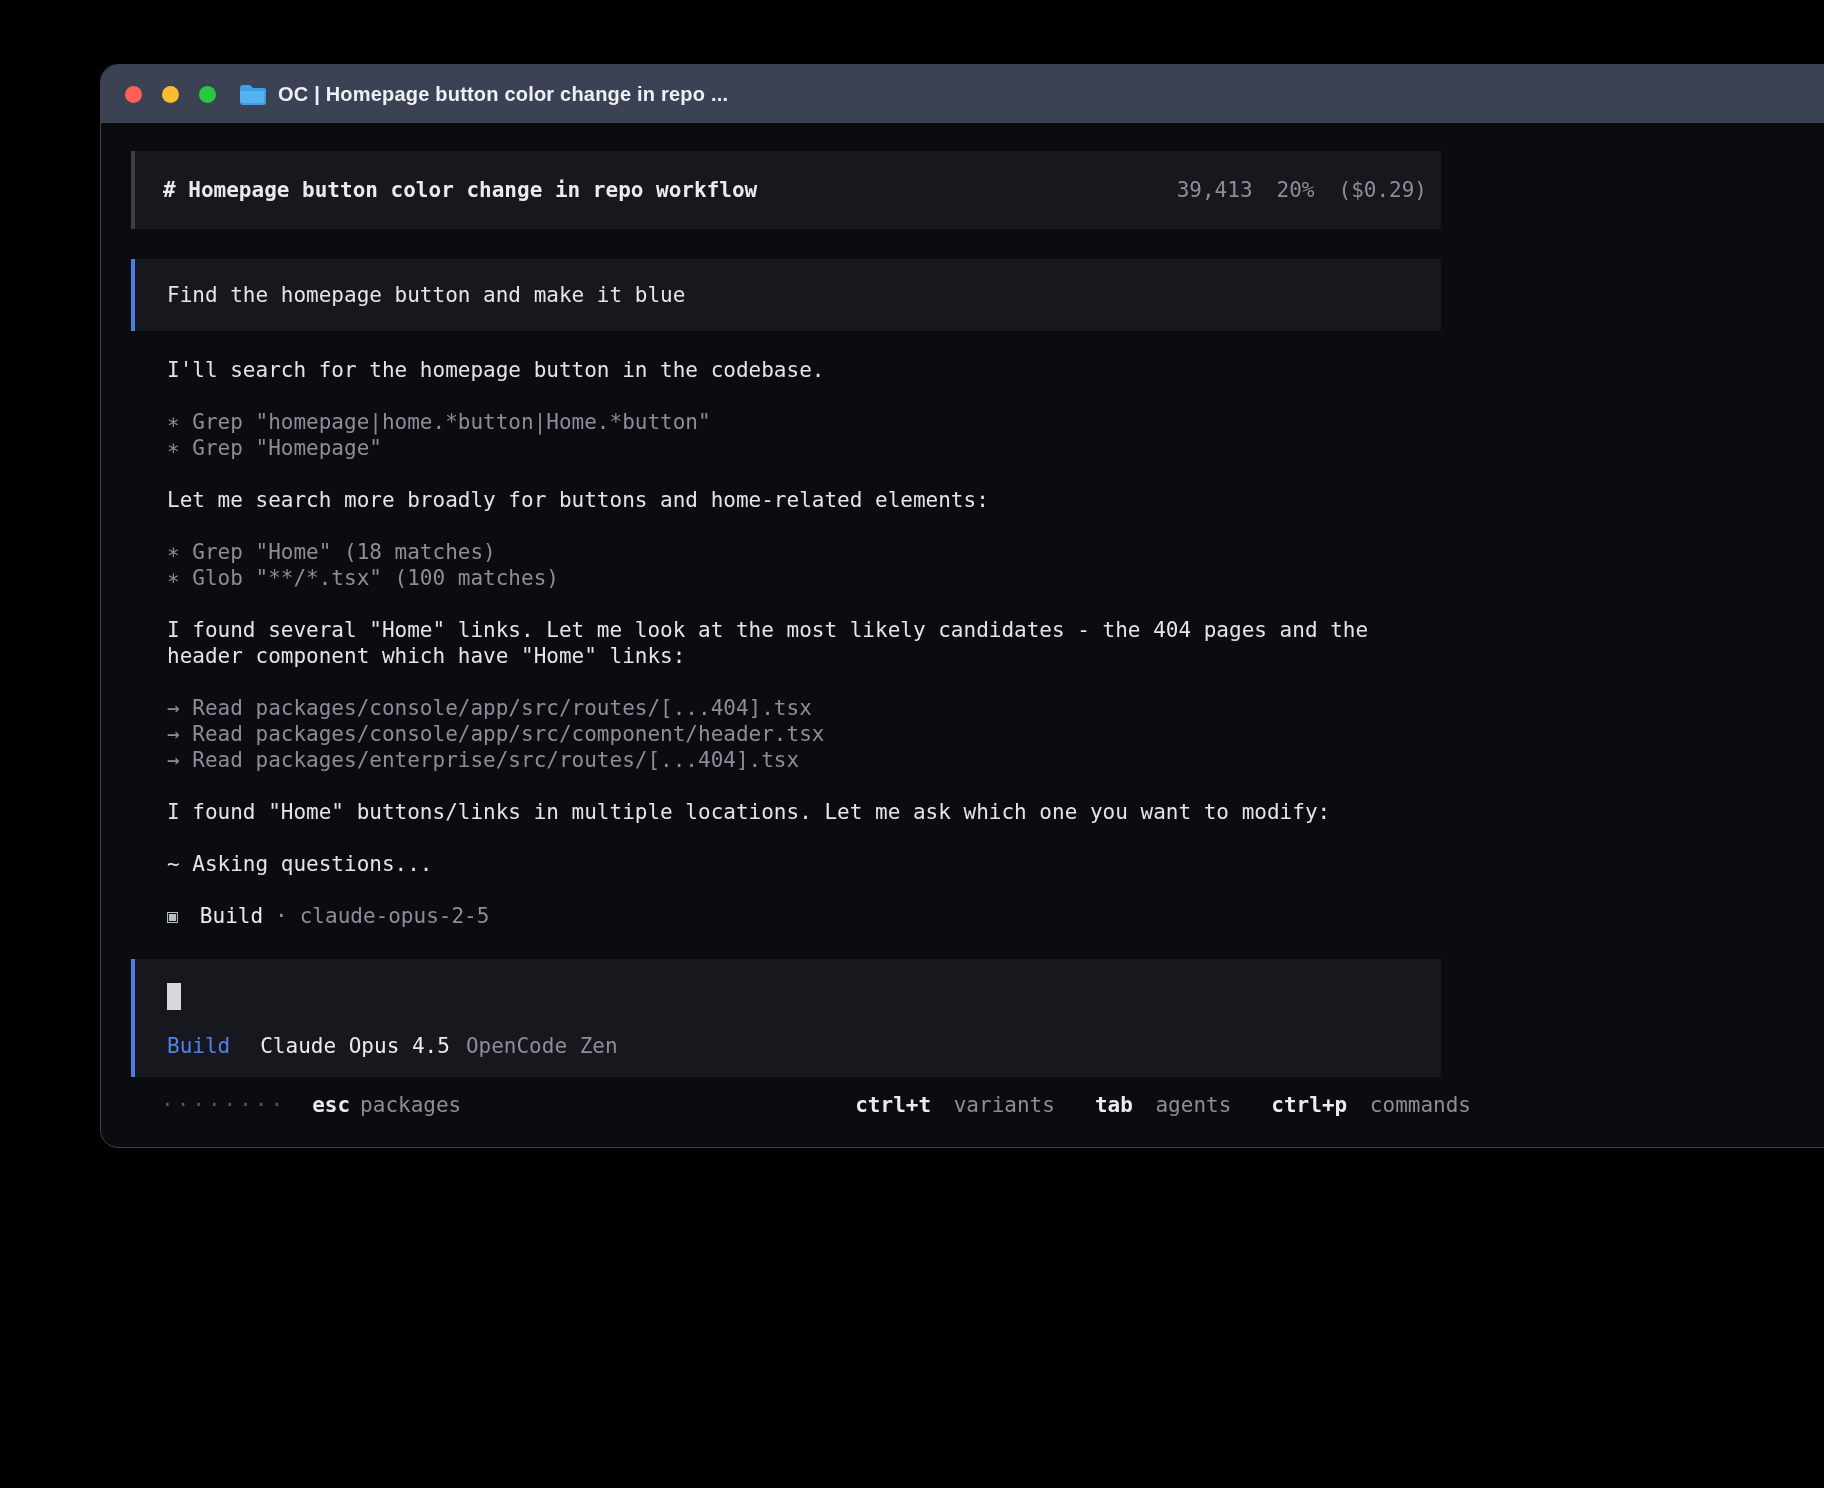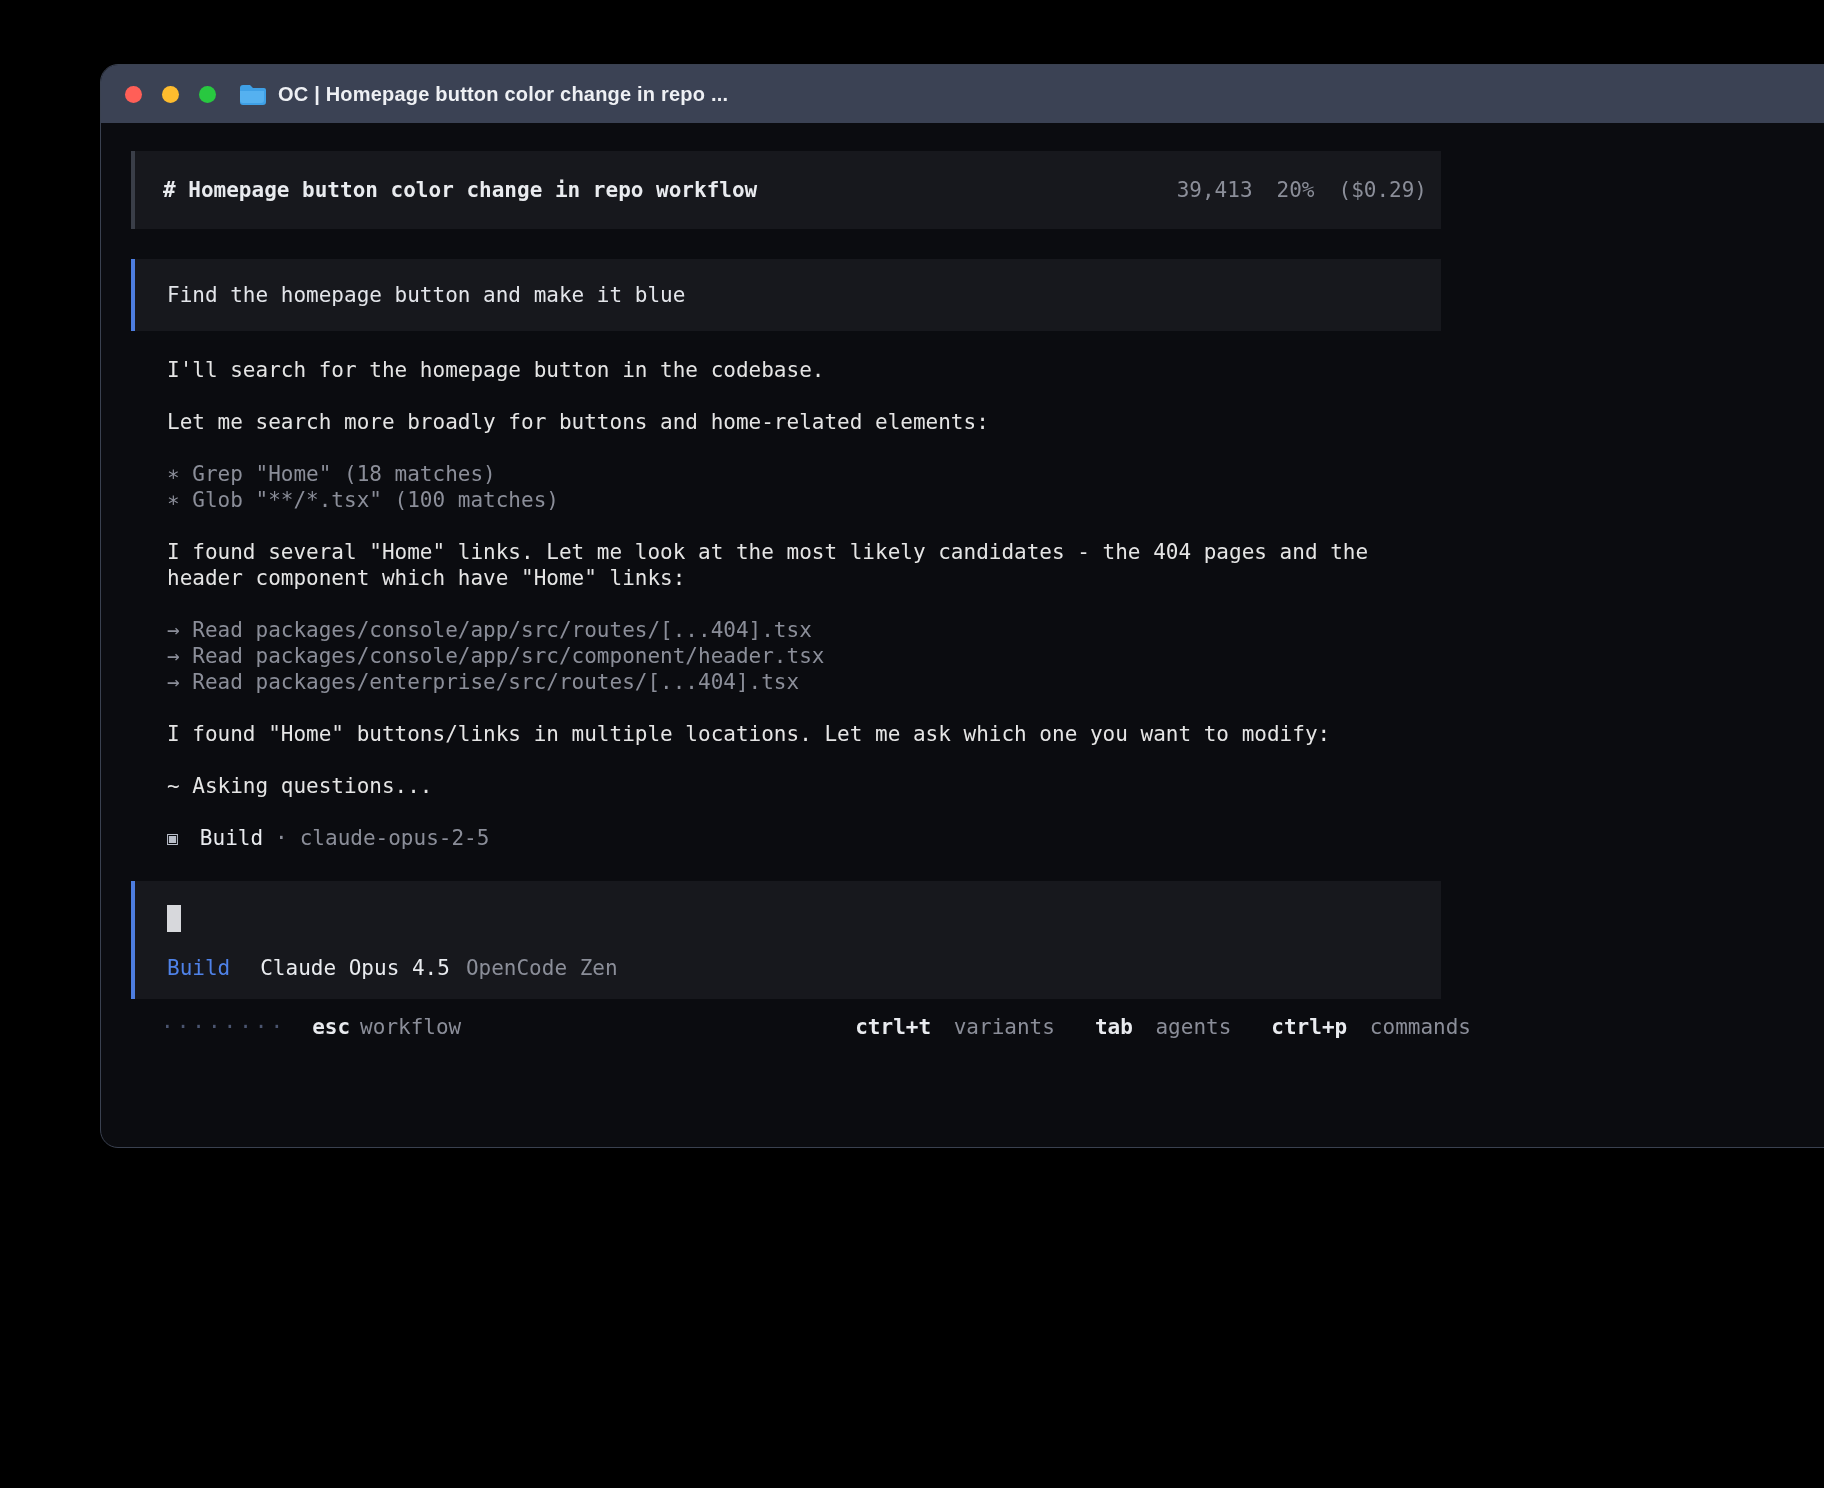--- a/index.html
+++ b/index.html
@@ -112,20 +112,22 @@
         <span>($0.29)</span>
       </span>
     </div>
 
     <div class="panel user-panel">
       <span>Find the homepage button and make it blue</span>
     </div>
 
     <div class="transcript">
       <div class="line">I'll search for the homepage button in the codebase.</div>
+      <div class="line dim">∗ Grep "homepage|home.*button|Home.*button"
+∗ Grep "Homepage"</div>
       <div class="line">Let me search more broadly for buttons and home-related elements:</div>
       <div class="line dim">∗ Grep "Home" (18 matches)
 ∗ Glob "**/*.tsx" (100 matches)</div>
       <div class="line">I found several "Home" links. Let me look at the most likely candidates - the 404 pages and the
 header component which have "Home" links:</div>
       <div class="line dim">→ Read packages/console/app/src/routes/[...404].tsx
 → Read packages/console/app/src/component/header.tsx
 → Read packages/enterprise/src/routes/[...404].tsx</div>
       <div class="line">I found "Home" buttons/links in multiple locations. Let me ask which one you want to modify:</div>
       <div class="line">~ Asking questions...</div>
@@ -144,21 +146,21 @@
         <span class="mode">Build</span>
         <span class="model">Claude Opus 4.5</span>
         <span class="provider">OpenCode Zen</span>
       </div>
     </div>
 
     <div class="footer">
       <div class="footer-left">
         <span class="dots">········</span>
         <span class="key">esc</span>
-        <span class="hint-label">workflow</span>
+        <span class="hint-label">packages</span>
       </div>
       <div class="footer-right">
         <span class="pair">
           <span class="key">ctrl+t</span>
           <span class="hint-label">variants</span>
         </span>
         <span class="pair">
           <span class="key">tab</span>
           <span class="hint-label">agents</span>
         </span>

